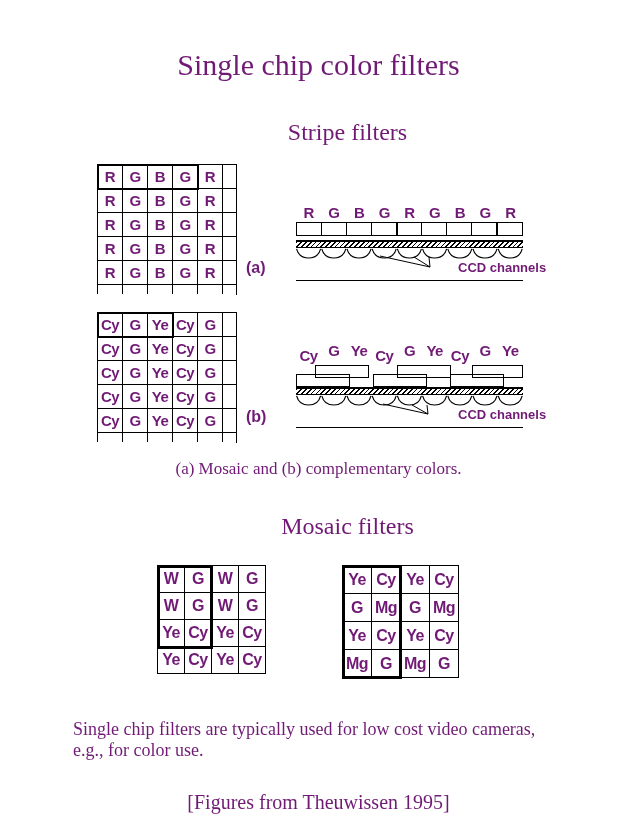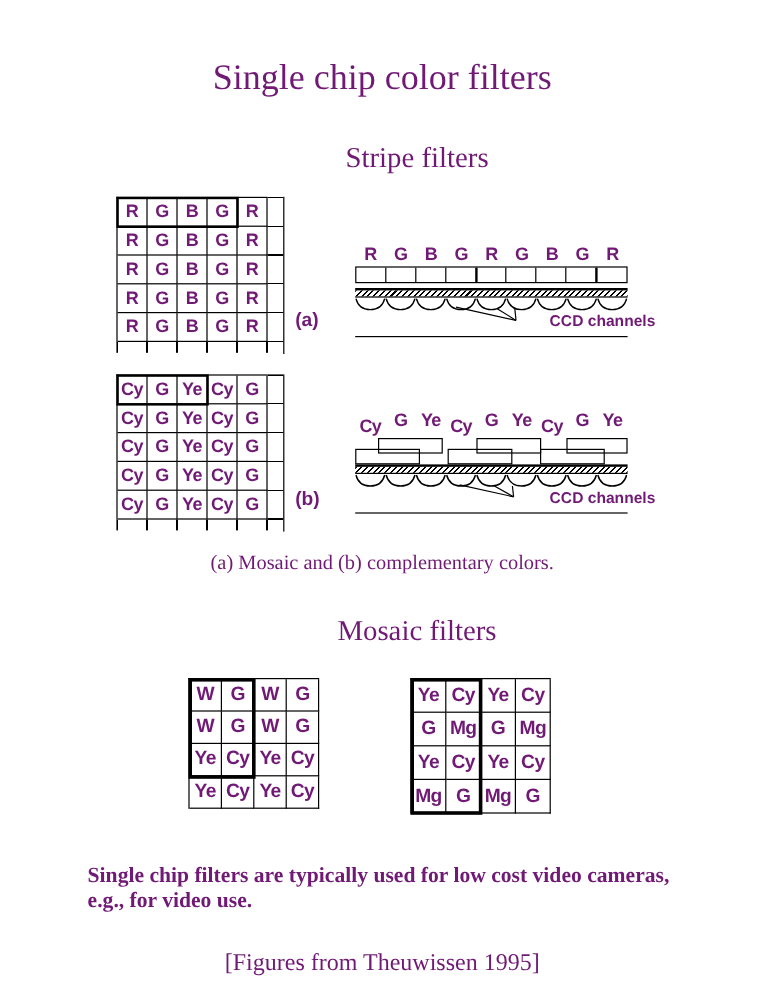--- a/index.html
+++ b/index.html
@@ -4,21 +4,21 @@
 <style>
   html,body{margin:0;padding:0;background:#fff;}
   .page{position:relative;width:637px;height:825px;background:#fff;color:#701a75;
         font-family:"Liberation Serif",serif;overflow:hidden;}
   .centered{position:absolute;left:0;width:100%;text-align:center;}
   .title{top:48px;font-size:30px;}
   .subheading{font-size:24px;margin-left:29px;}
   #stripe-heading{top:119px;}
   #mosaic-heading{top:513px;}
   .caption{top:459px;font-size:17px;}
-  .note{position:absolute;left:73px;top:719px;font-size:18px;line-height:21px;font-weight:bold;}
+  .note{position:absolute;left:73px;top:719px;font-size:18px;line-height:21px;}
   .credit{top:791px;font-size:20px;}
 
   
   .fgrid{position:absolute;display:grid;border-top:1px solid #000;border-left:1px solid #000;
          font-family:"Liberation Sans",sans-serif;font-weight:bold;}
   .fgrid .cell{border-right:1px solid #000;border-bottom:1px solid #000;
          display:flex;align-items:center;justify-content:center;letter-spacing:-0.5px;}
   .stripe-grid{grid-template-columns:repeat(5,25px);grid-auto-rows:24px;font-size:15px;}
   #grid-a{left:97px;top:164px;}
   #grid-b{left:97px;top:312px;}
@@ -249,18 +249,18 @@
       <div class="cell">Ye</div>
       <div class="cell">Cy</div>
       <div class="cell">Mg</div>
       <div class="cell">G</div>
       <div class="cell">Mg</div>
       <div class="cell">G</div>
     </div>
 
   <div class="note">
     <div>Single chip filters are typically used for low cost video cameras,</div>
-    <div>e.g., for video use.</div>
+    <div>e.g., for color use.</div>
   </div>
 
   <div class="centered credit">[Figures from Theuwissen 1995]</div>
 
 </div>
 
 </body></html>

